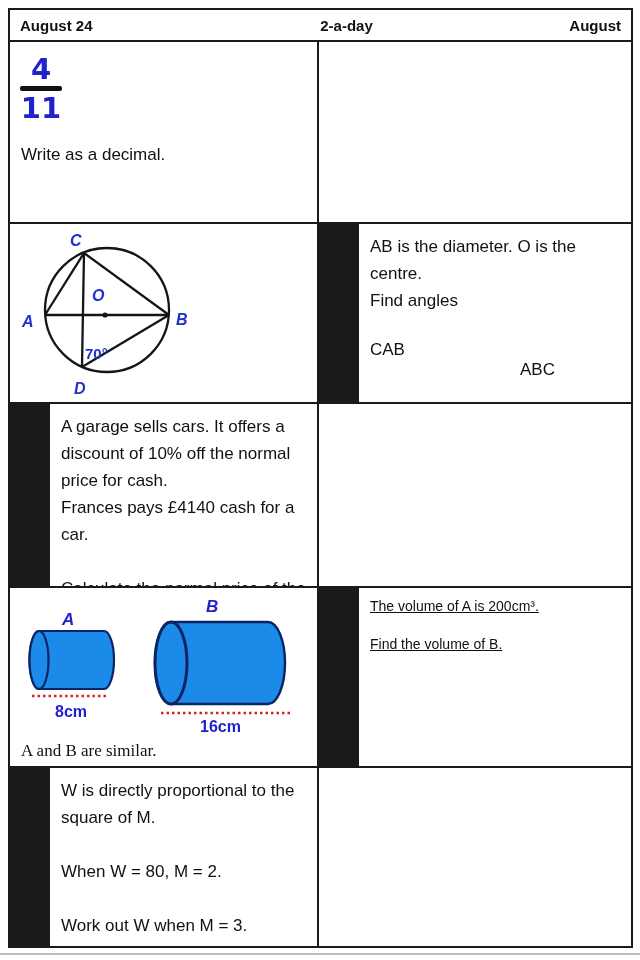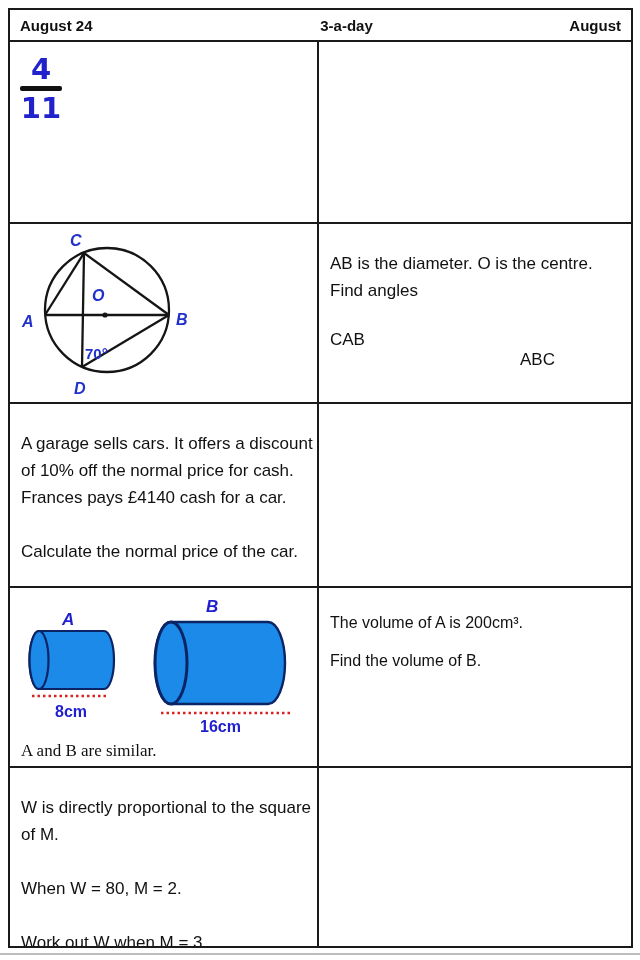--- a/index.html
+++ b/index.html
@@ -14,53 +14,54 @@
     grid-template-rows:30px 180px 178px 182px 178px 178px;gap:2px;
   }
   .cell{background:#ffffff;box-sizing:border-box;overflow:hidden;position:relative;}
   .header{
     grid-column:1 / -1;display:grid;grid-template-columns:1fr auto 1fr;
     align-items:center;padding:0 10px;font-weight:bold;font-size:15px;
   }
   .header .title{text-align:center;transform:translateX(26px);}
   .header .level{text-align:right;}
   .txt{font-size:17px;line-height:27px;white-space:pre-line;margin:0;}
-  .pad{padding:26px 4px 8px 11px;}
+  .pad{padding:9px 4px 8px 11px;margin-left:40px;}
   
   .fraction{display:inline-block;text-align:center;margin:12px 0 0 10px;}
   .frac-num,.frac-den{font-family:"DejaVu Sans",sans-serif;font-weight:bold;
     font-size:29px;line-height:30px;color:#2222cc;}
   .frac-bar{height:5px;width:42px;background:#111;border-radius:2px;margin:2px auto;}
   .q1-prompt{font-size:17px;margin:22px 0 0 11px;}
   
   .angles-row{display:flex;font-size:17px;margin-top:26px;flex-direction:column;}
   .angles-row .abc{margin-left:auto;margin-right:72px;}
   
   .q4cap{font-size:17px;margin:3px 0 0 11px;font-family:Liberation Serif, serif;}
-  .small-txt{font-size:16px;line-height:18px;margin:0 0 20px 0;}
+  .small-txt{font-size:14px;line-height:18px;margin:0 0 20px 0;text-decoration:underline;}
   svg{display:block;}
   .bottom-shadow{position:absolute;left:0;top:953px;width:640px;height:2px;background:#bdbdbd;}
 </style>
 </head>
 <body>
 
 <div class="sheet">
 
   <div class="cell header">
     <span>August 24</span>
-    <span class="title">3-a-day</span>
+    <span class="title">2-a-day</span>
     <span class="level">August</span>
   </div>
 
   <div class="cell">
     <div class="fraction">
       <div class="frac-num">4</div>
       <div class="frac-bar"></div>
       <div class="frac-den">11</div>
     </div>
+    <div class="q1-prompt">Write as a decimal.</div>
   </div>
 
   <div class="cell"></div>
 
   <div class="cell">
     <svg width="305" height="176" viewBox="0 0 305 176">
       <circle cx="97" cy="86" r="62" fill="none" stroke="#151515" stroke-width="2.3"></circle>
       <line x1="35" y1="91" x2="159" y2="91" stroke="#151515" stroke-width="2.3"></line>
       <line x1="35" y1="91" x2="74" y2="29" stroke="#151515" stroke-width="2.3"></line>
       <line x1="74" y1="29" x2="159" y2="91" stroke="#151515" stroke-width="2.3"></line>

